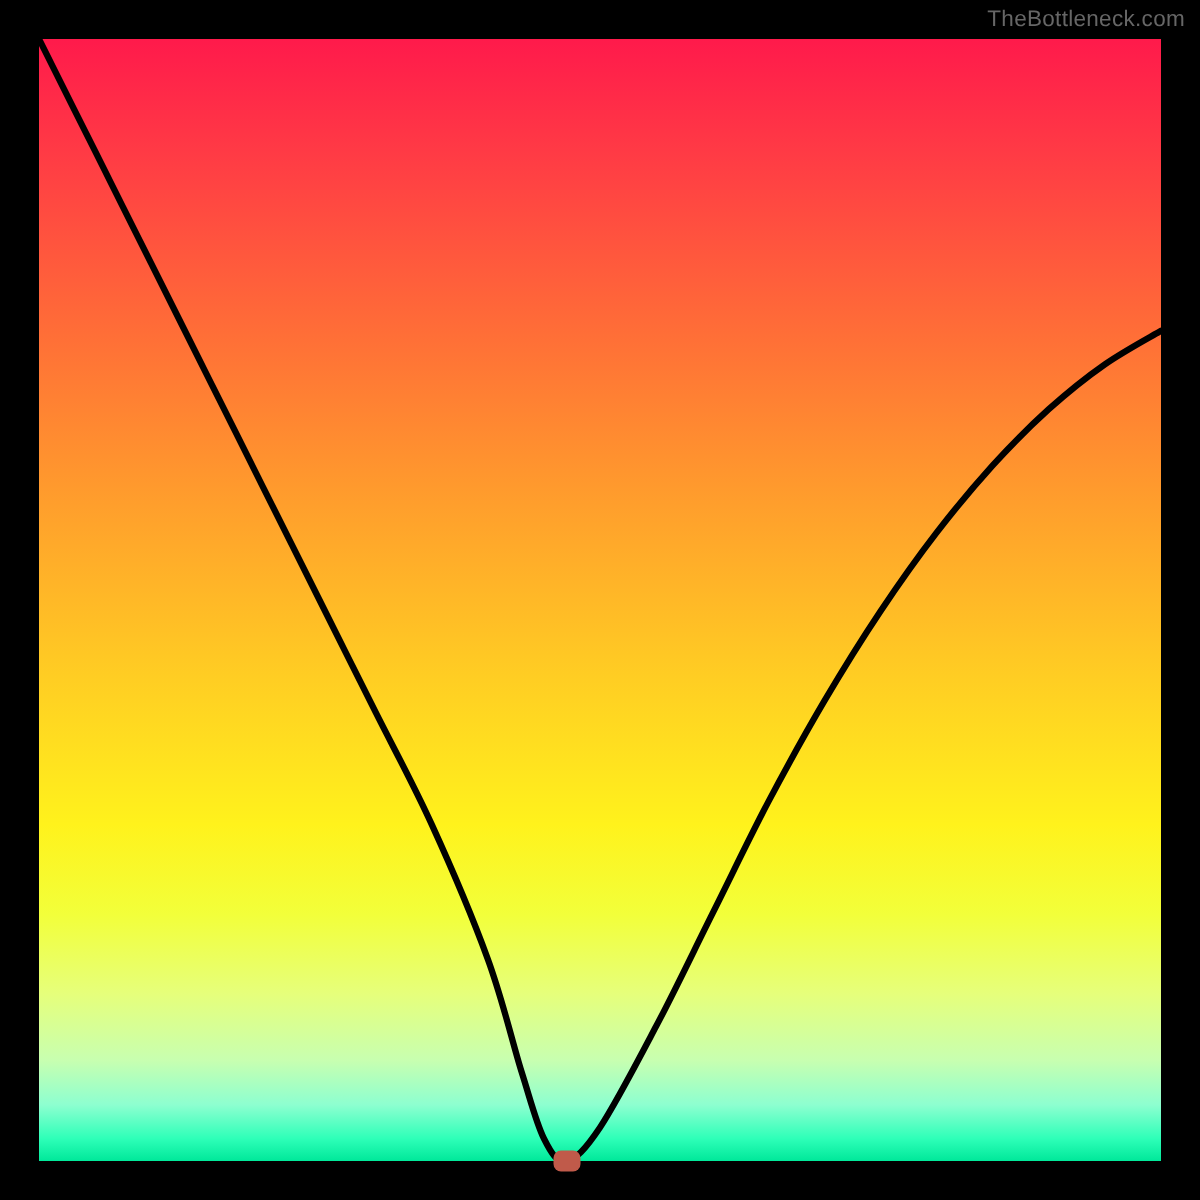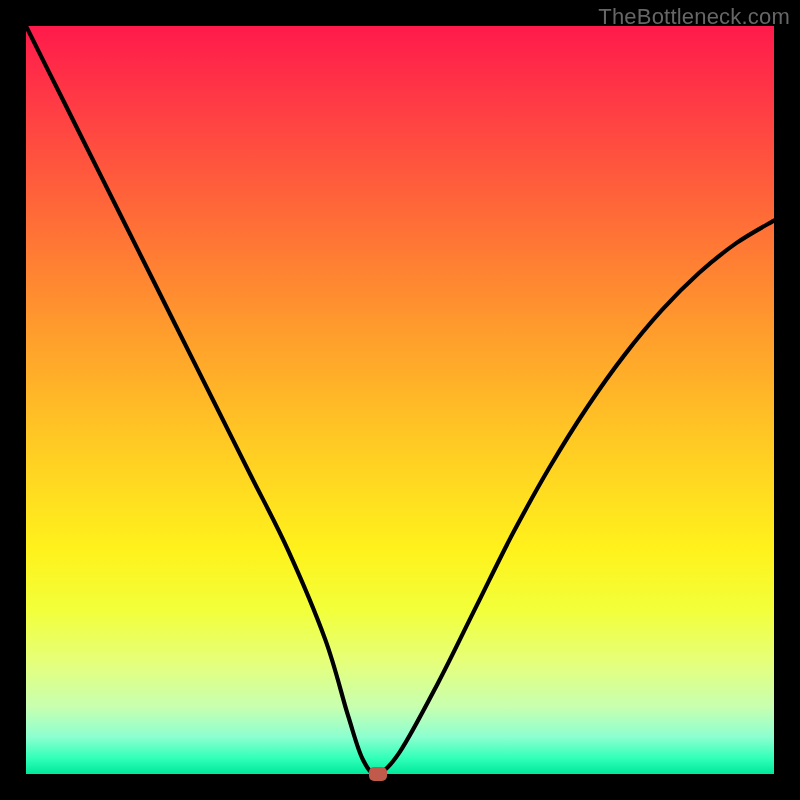--- a/index.html
+++ b/index.html
@@ -38,21 +38,21 @@
       #8dffd0 95%,
       #2effb8 98%,
       #00e89a 100%
     );
   }
   .watermark {
     position: absolute;
     top: 4px;
     right: 10px;
     color: #666;
-    font-size: 22px;
+    font-size: 15px;
     letter-spacing: 0.2px;
     user-select: none;
   }
   svg.curve {
     position: absolute;
     left: 0;
     top: 0;
     width: 748px;
     height: 748px;
     display: block;

